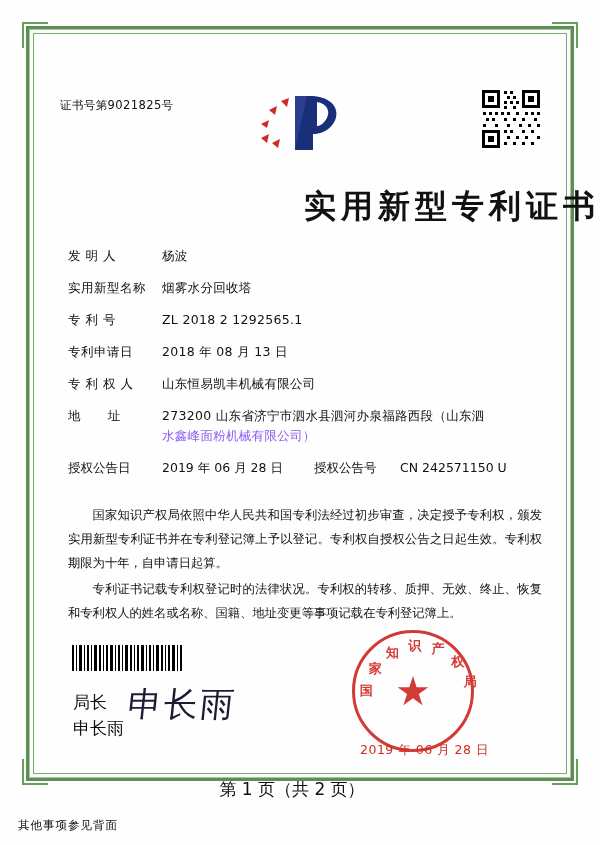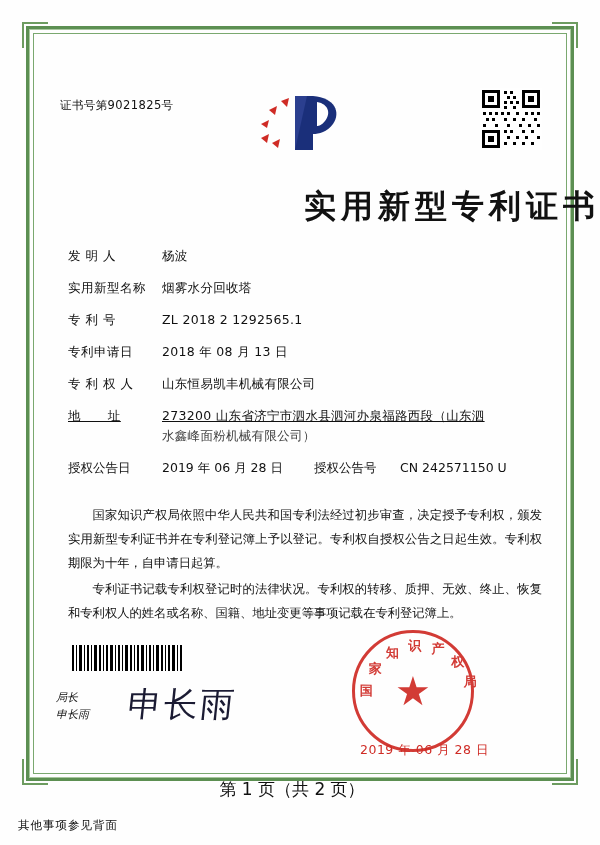--- a/index.html
+++ b/index.html
@@ -97,21 +97,21 @@
     padding-left: 8px;
     letter-spacing: 0.3px;
   }
   .row .label-w1 { width: 86px; }
   .sub-value {
     margin-left: 94px;
     font-size: 12.5px;
     margin-top: 3px;
     margin-bottom: 15px;
     letter-spacing: 0.3px;
-    color: #404040;
+    color: #8b5cf6;
   }
   .row-double {
     display: flex;
     font-size: 12.5px;
     margin-bottom: 15px;
     color: #111;
   }
   .row-double .left { width: 246px; display: flex; }
   .row-double .right { flex: 1; display: flex; }
   .row-double .label { white-space: pre; }
@@ -134,25 +134,24 @@
   
   .barcode {
     position: absolute;
     left: 72px; top: 645px;
     width: 112px; height: 26px;
   }
 
   
   .sig-label {
     position: absolute;
-    left: 56px; top: 690px;
-    font-size: 11px;
+    left: 73px; top: 690px;
+    font-size: 17px;
     line-height: 1.5;
     color: #111;
-    font-style: italic;
   }
   .sig-script {
     position: absolute;
     left: 128px; top: 682px;
     font-family: "DejaVu Serif", "Liberation Serif", serif;
     font-size: 34px;
     color: #1b1b33;
     letter-spacing: 2px;
     transform: skewX(-6deg);
   }
@@ -325,21 +324,21 @@
     <div class="row">
       <div class="label label-w1">专利申请日</div>
       <div class="value">2018 年 08 月 13 日</div>
     </div>
 
     <div class="row">
       <div class="label label-w1">专 利 权 人</div>
       <div class="value">山东恒易凯丰机械有限公司</div>
     </div>
 
-    <div class="row" style="margin-bottom:3px;text-decoration:underline;">
+    <div class="row" style="margin-bottom:3px;">
       <div class="label label-w1">地      址</div>
       <div class="value">273200  山东省济宁市泗水县泗河办泉福路西段（山东泗</div>
     </div>
     <div class="sub-value">水鑫峰面粉机械有限公司）</div>
 
     <div class="row-double">
       <div class="left">
         <div class="label lw">授权公告日</div>
         <div class="value">2019 年 06 月 28 日</div>
       </div>

